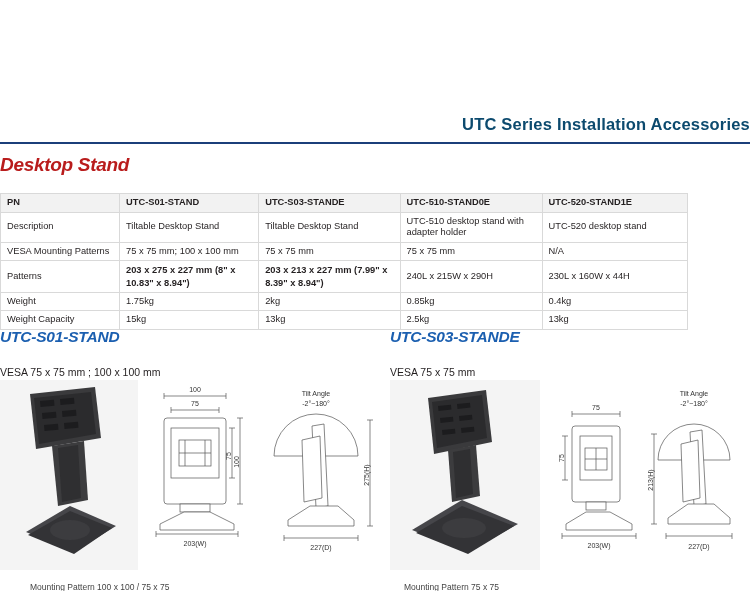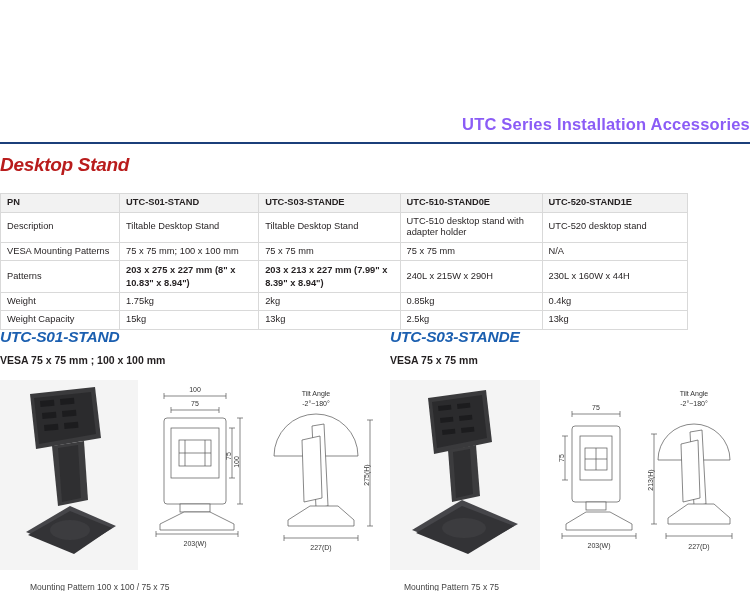--- a/index.html
+++ b/index.html
@@ -12,21 +12,21 @@
     overflow: hidden;
   }
   .page { position: relative; width: 750px; height: 591px; }
 
   
   .header-title {
     position: absolute;
     top: 115px; right: 0;
     font-size: 16.5px;
     font-weight: bold;
-    color: #8b5cf6;
+    color: #0c4a6e;
     letter-spacing: 0.2px;
   }
   .header-rule {
     position: absolute;
     top: 142px; left: 0; right: 0;
     height: 2px;
     background: #1b3f7a;
   }
 
   
@@ -78,23 +78,23 @@
   .prod.right { left: 390px; }
   .prod h3 {
     margin: 0;
     font-size: 15.5px;
     font-weight: bold;
     font-style: italic;
     color: #1b5fb0;
     letter-spacing: -0.2px;
   }
   .prod .vesa {
-    margin-top: 8px;
+    margin-top: 20px;
     font-size: 10.5px;
-    font-weight: bold;
+    font-weight: normal;
     color: #231f20;
   }
 
   
   .figures {
     position: absolute;
     top: 380px; left: 0;
     width: 750px; height: 190px;
   }
   .photo-bg {

